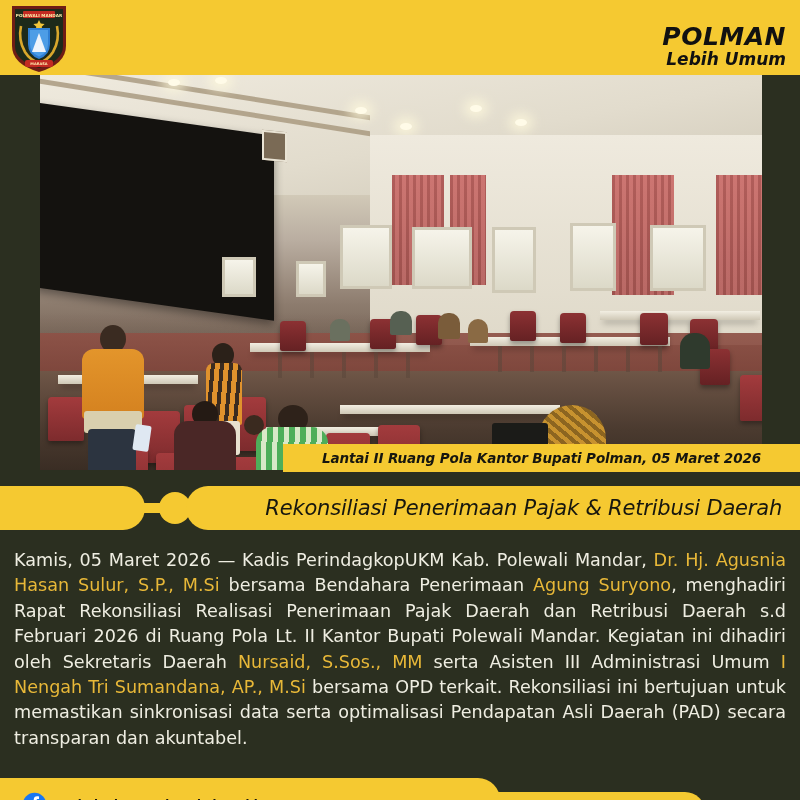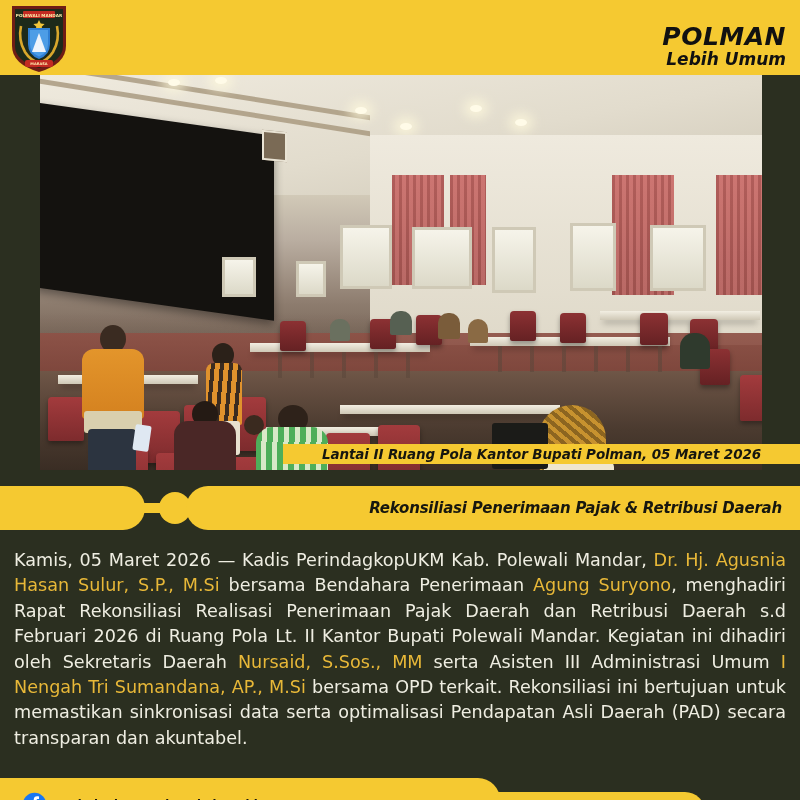--- a/index.html
+++ b/index.html
@@ -137,21 +137,21 @@
     position:absolute; width:34px; height:40px; border-radius:4px 4px 2px 2px;
     background:linear-gradient(180deg,#a33b3d 0%, #7d2b2d 100%);
     box-shadow:0 3px 5px rgba(0,0,0,.35);
   }
   .chair.dark { background:linear-gradient(180deg,#8c3133 0%, #652123 100%); }
   .person { position:absolute; border-radius:12px 12px 4px 4px; }
   .head { position:absolute; border-radius:50%; }
 
   
   .caption-strip {
-    position:absolute; left:283px; top:444px; width:517px; height:20px;
+    position:absolute; left:283px; top:444px; width:517px; height:28px;
     background:#F5C931; z-index:5;
     display:flex; align-items:center; justify-content:center;
   }
   .caption-strip span {
     font-family:"DejaVu Sans", sans-serif;
     font-size:13.5px; font-weight:bold; font-style:italic;
     color:#16160f; white-space:nowrap; letter-spacing:-0.1px;
   }
 
   
@@ -172,21 +172,21 @@
     background:#F5C931;
   }
   .title-bar {
     position:absolute; left:186px; top:16px; width:614px; height:44px;
     background:#F5C931; border-radius:22px 0 0 22px;
     display:flex; align-items:center; justify-content:flex-end;
     padding-right:18px;
   }
   .title-bar span {
     font-family:"DejaVu Sans", sans-serif;
-    font-size:15px; font-weight:bold; font-style:italic;
+    font-size:21px; font-weight:normal; font-style:italic;
     color:#17170f; white-space:nowrap; letter-spacing:-0.2px;
   }
 
   
   .body-text {
     position:absolute; left:14px; top:548px; width:772px;
     font-family:"DejaVu Sans", sans-serif;
     font-size:17.6px; line-height:25.4px;
     color:#efeee2; text-align:justify;
     z-index:4;

